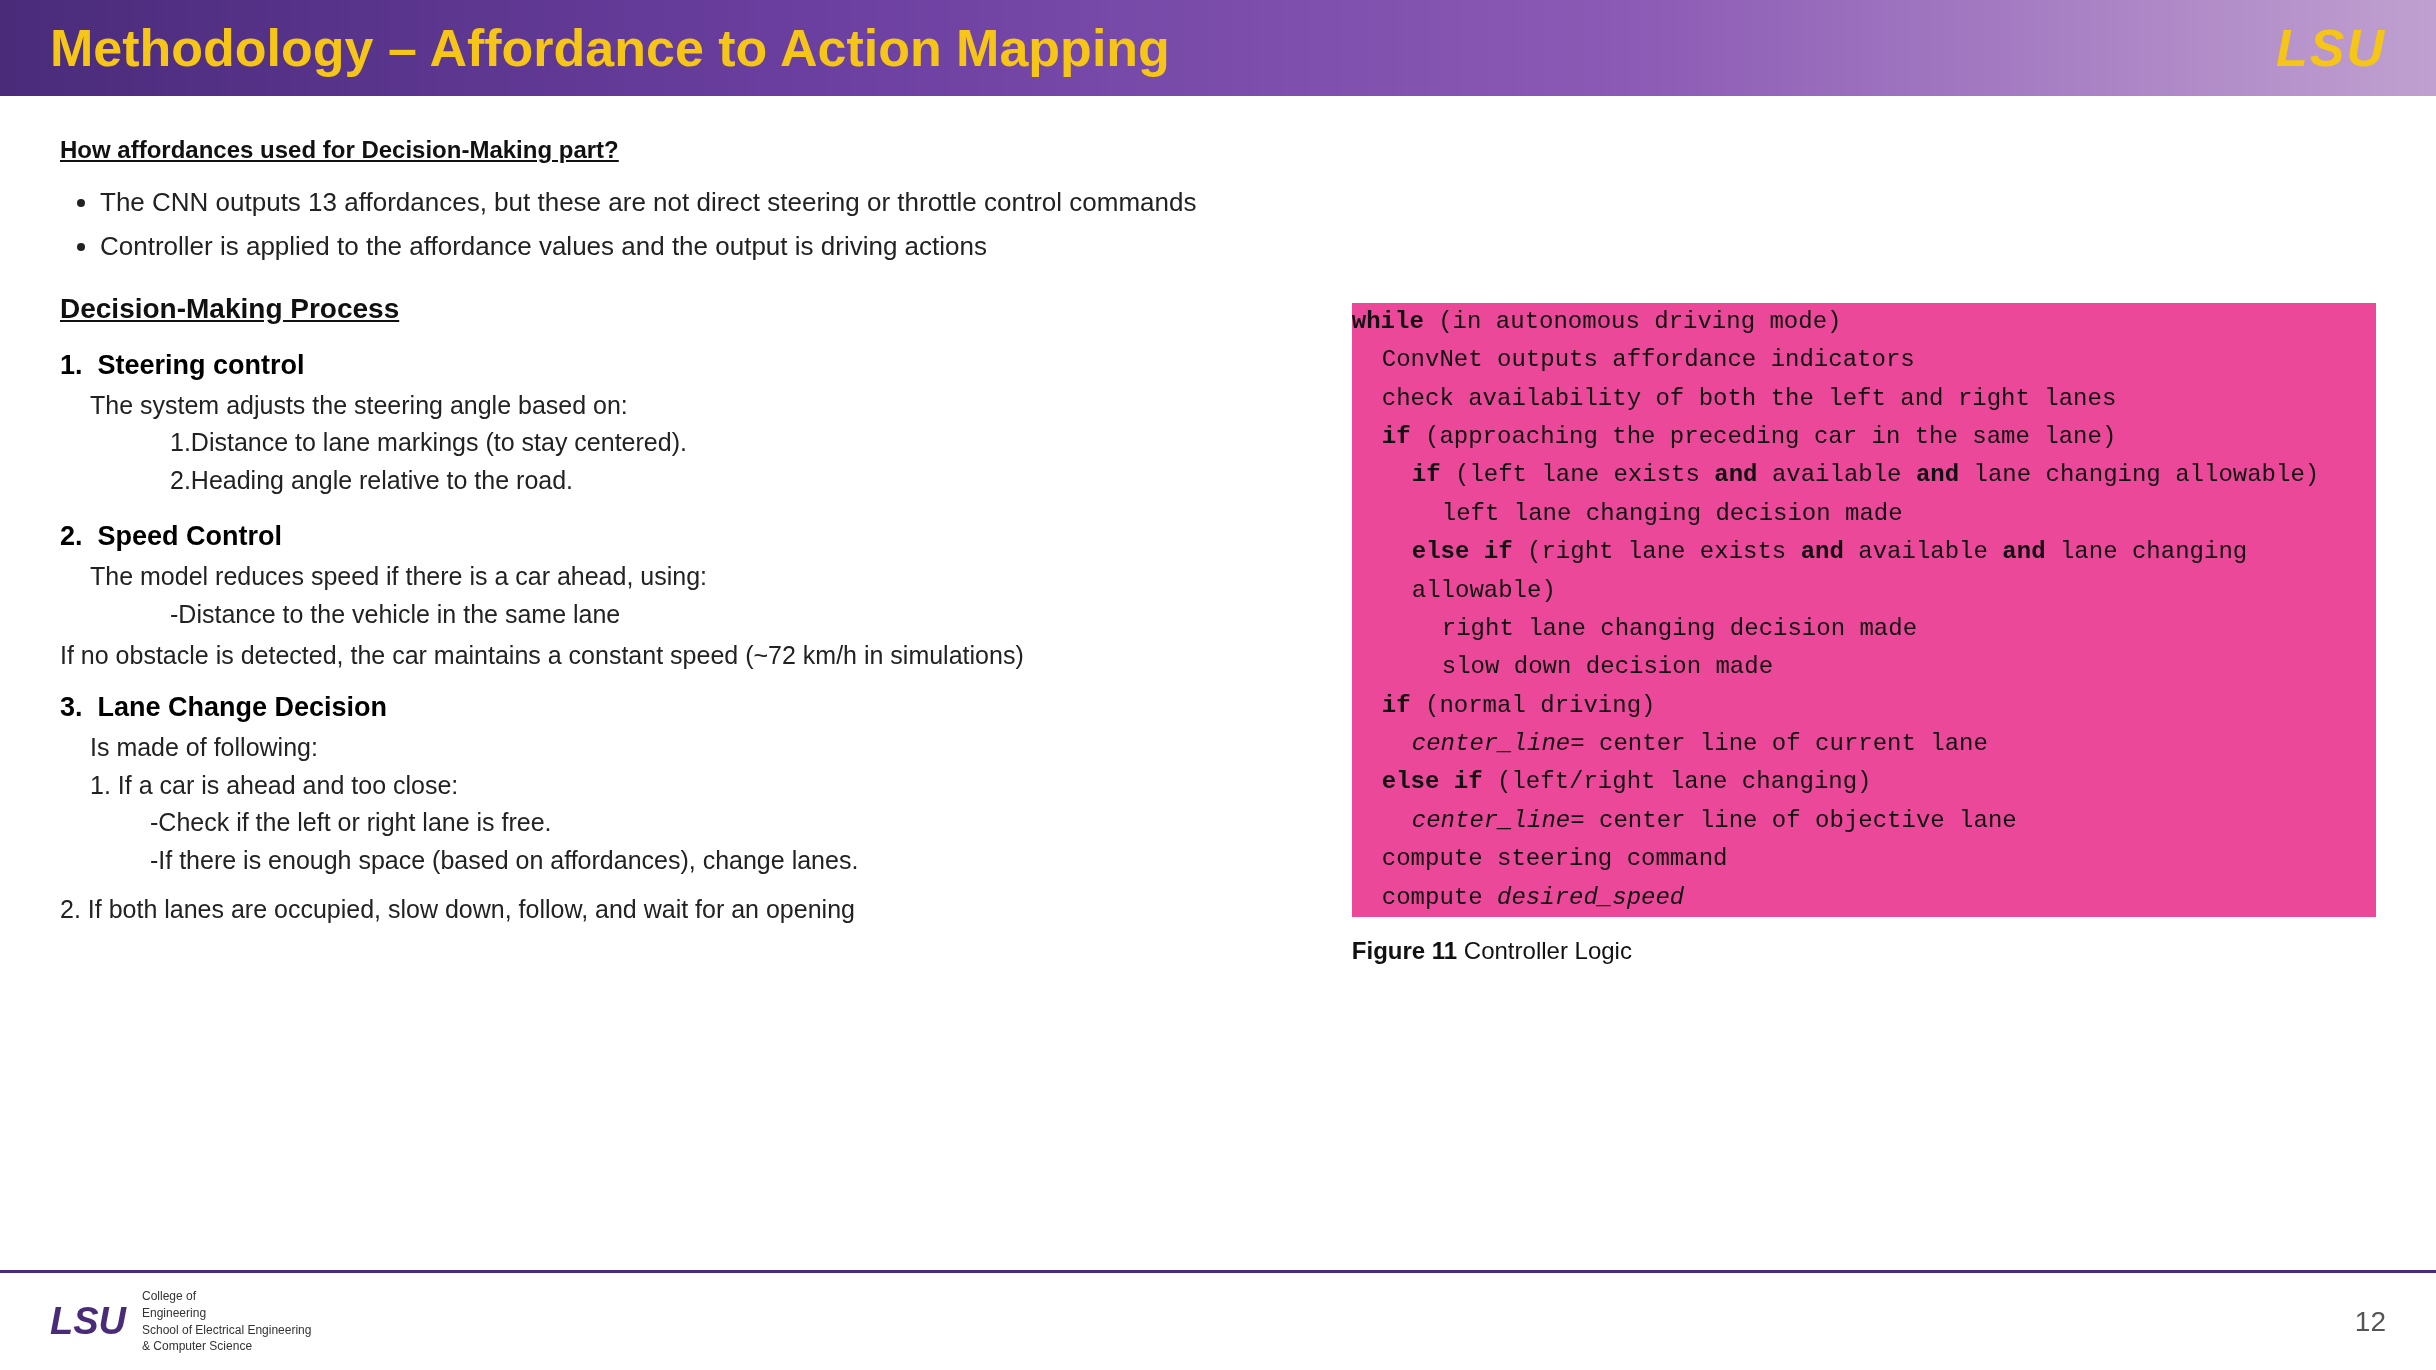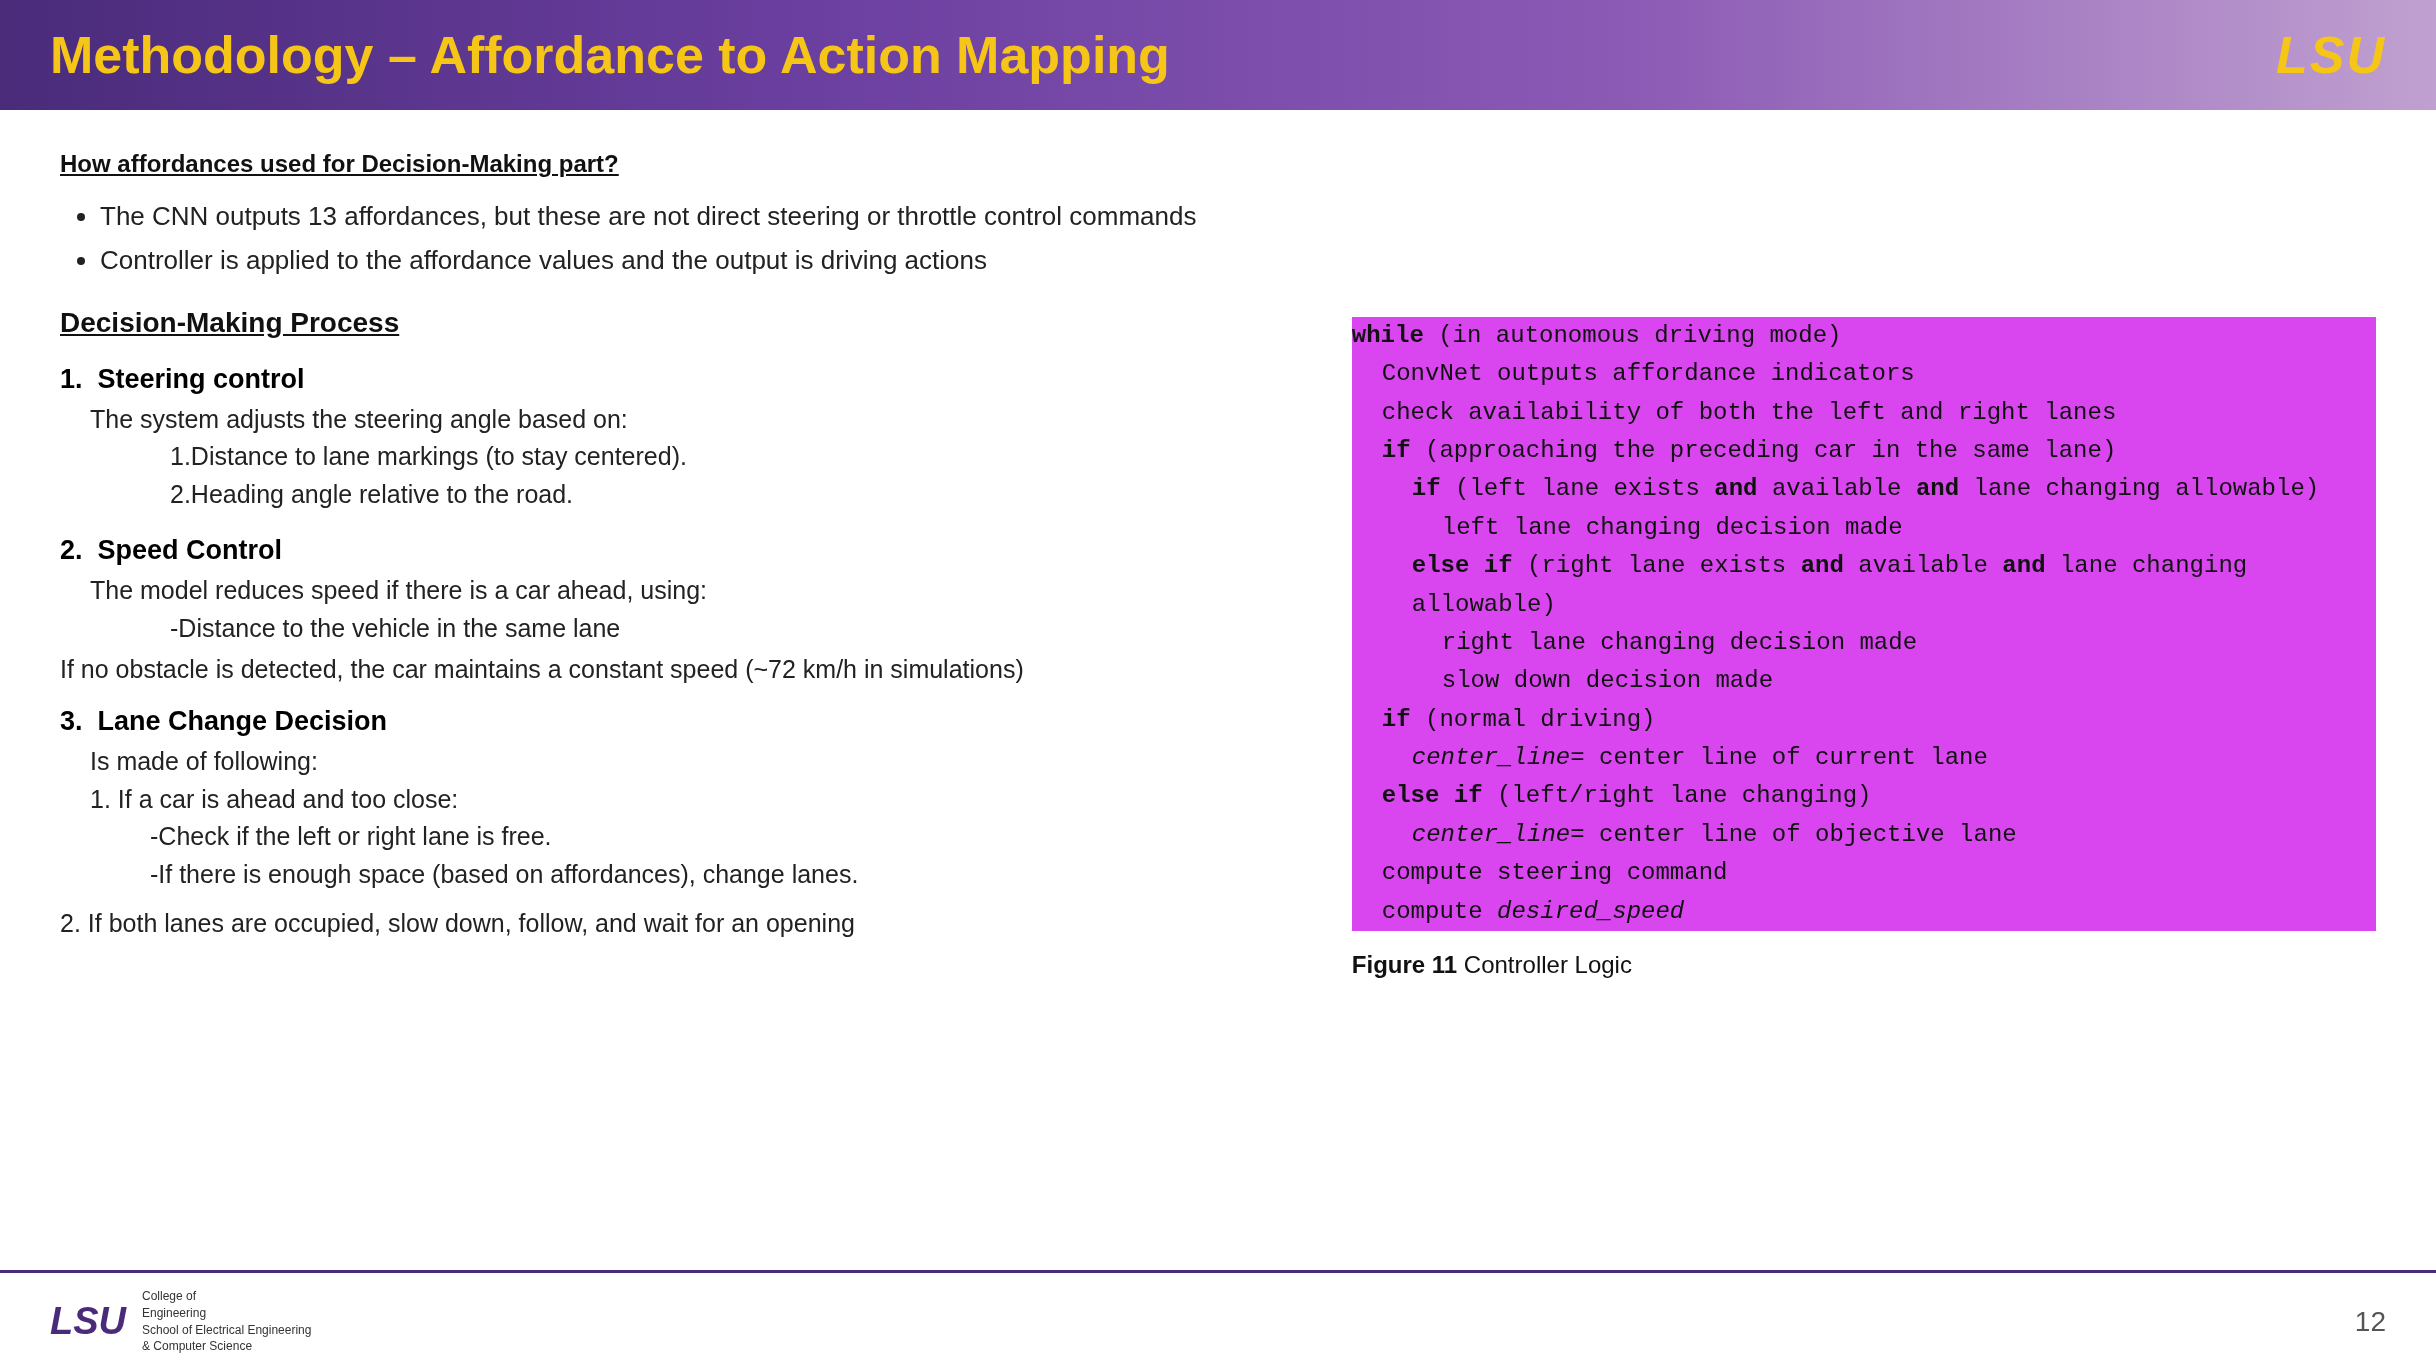--- a/index.html
+++ b/index.html
@@ -7,21 +7,21 @@
       width: 2436px;
       height: 1370px;
       background: #ffffff;
       font-family: Arial, sans-serif;
       overflow: hidden;
     }
 
     
     .header {
       width: 100%;
-      height: 110px;
+      height: 96px;
       background: linear-gradient(to right, #4a2b7a, #6b3fa0, #8b5ab5, #c0a0d0);
       display: flex;
       align-items: center;
       justify-content: space-between;
       padding: 0 50px;
     }
     .header-title {
       color: #f5c518;
       font-size: 52px;
       font-weight: bold;
@@ -105,21 +105,21 @@
     .indented {
       padding-left: 80px;
     }
 
     
     .pseudocode {
       font-family: 'Courier New', monospace;
       font-size: 24px;
       line-height: 1.6;
       color: #111;
-      background: #d946ef;
+      background: #ec4899;
     }
     .pseudocode .kw {
       font-weight: bold;
     }
     .pseudocode .italic {
       font-style: italic;
     }
     .indent1 { padding-left: 30px; }
     .indent2 { padding-left: 60px; }
     .indent3 { padding-left: 90px; }

